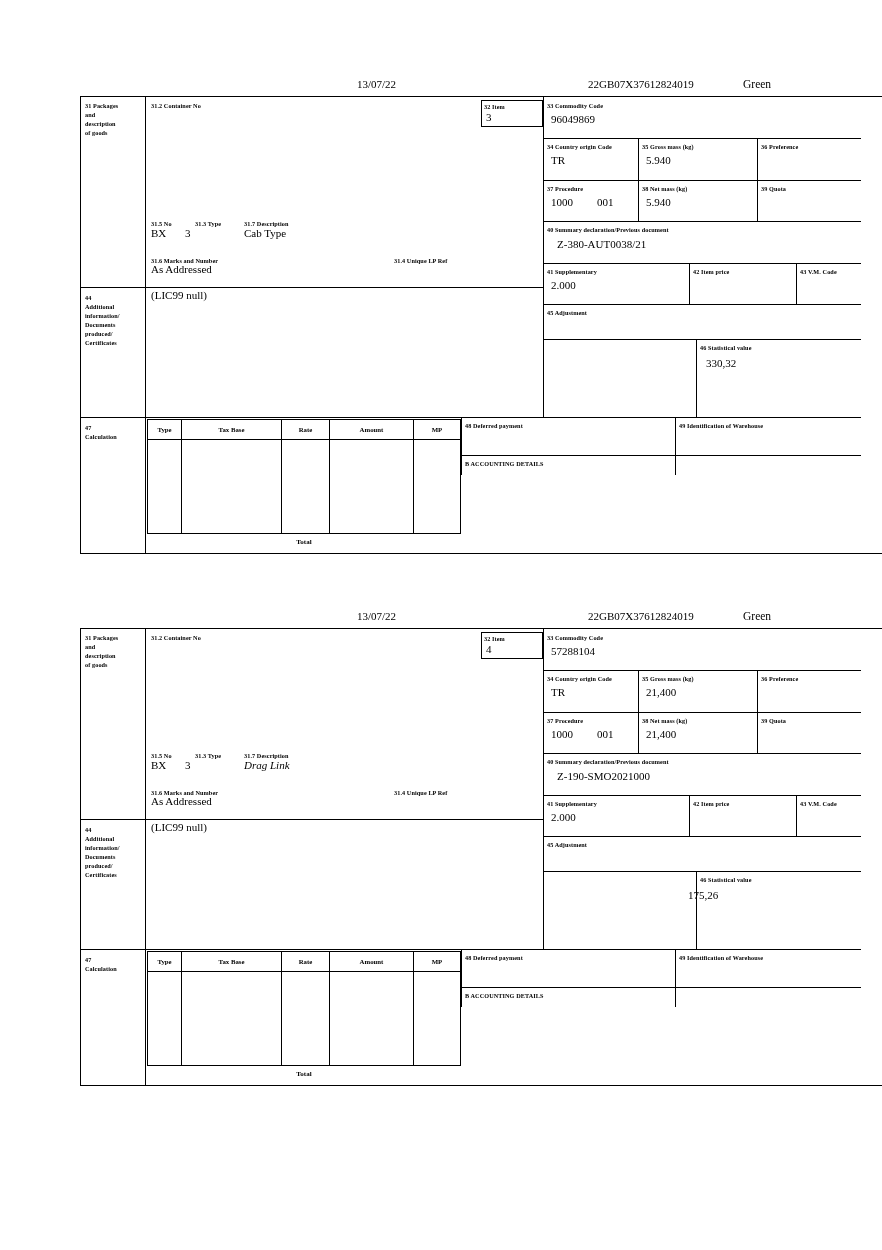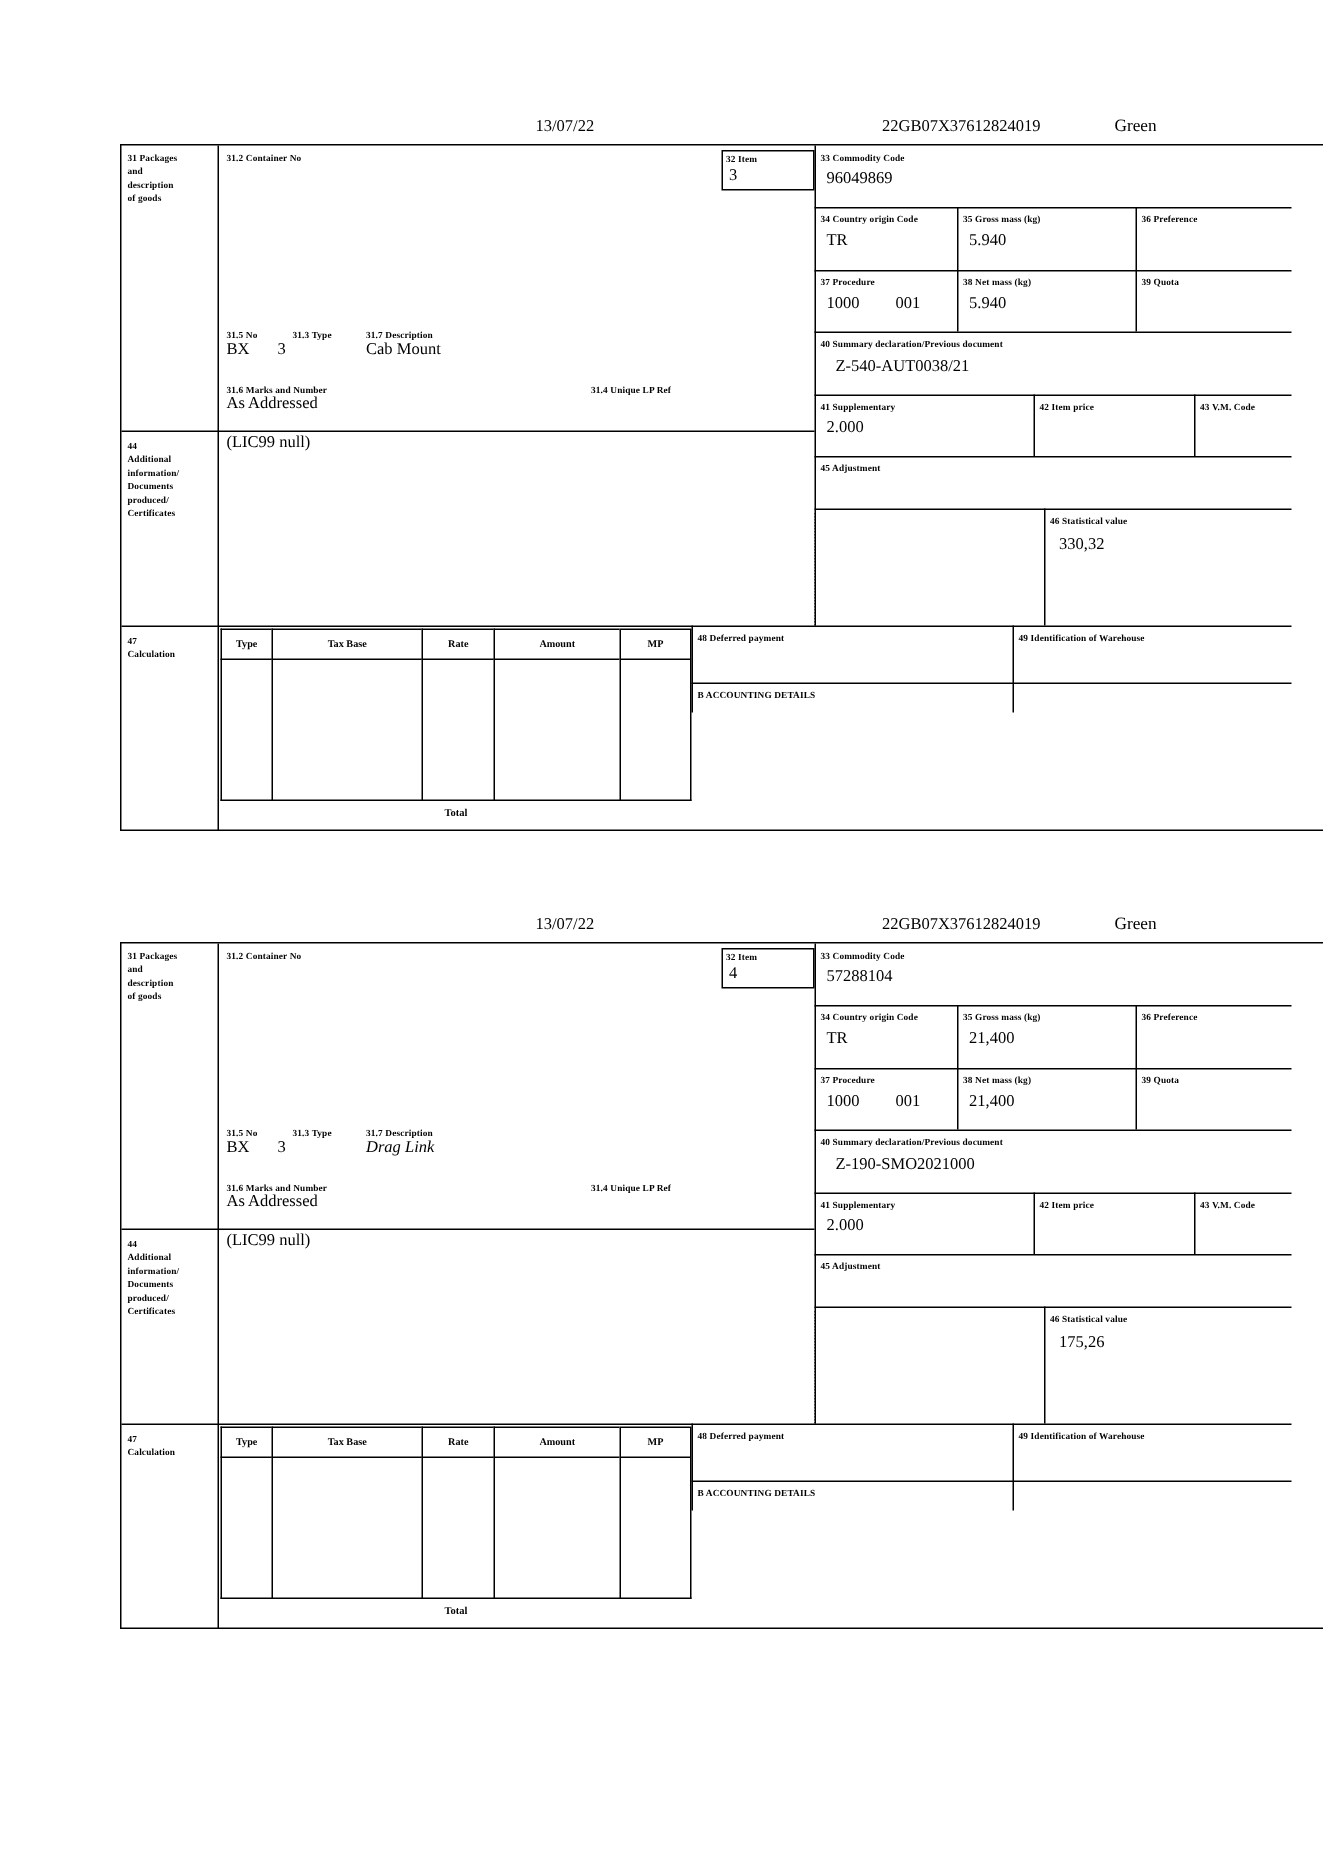--- a/index.html
+++ b/index.html
@@ -143,21 +143,21 @@
       <div class="itembox">
         <span class="lbl">32 Item</span>
         <span class="val">3</span>
       </div>
 
       <div class="lbl" style="left:70px; top:122px;">31.5 No</div>
       <div class="lbl" style="left:114px; top:122px;">31.3 Type</div>
       <div class="lbl" style="left:163px; top:122px;">31.7 Description</div>
       <div class="val" style="left:70px; top:130px;">BX</div>
       <div class="val" style="left:104px; top:130px;">3</div>
-      <div class="val" style="left:163px; top:130px;">Cab Mount</div>
+      <div class="val" style="left:163px; top:130px;">Cab Type</div>
 
       <div class="lbl" style="left:70px; top:159px;">31.6 Marks and Number</div>
       <div class="lbl" style="left:313px; top:159px;">31.4 Unique LP Ref</div>
       <div class="val" style="left:70px; top:166px;">As Addressed</div>
       <div class="val" style="left:313px; top:166px; font-size:10px;"></div>
 
       <div class="lbl c44">
         <div>44</div>
         <div>Additional</div>
         <div>information/</div>
@@ -184,21 +184,21 @@
       <div class="lbl" style="left:466px; top:87px;">37 Procedure</div>
       <div class="val" style="left:470px; top:99px;">1000</div>
       <div class="val" style="left:516px; top:99px;">001</div>
       <div class="lbl" style="left:561px; top:87px;">38 Net mass (kg)</div>
       <div class="val" style="left:565px; top:99px;">5.940</div>
       <div class="lbl" style="left:680px; top:87px;">39 Quota</div>
       <div class="val" style="left:684px; top:99px;"></div>
       <div class="hline" style="left:462px; top:124px; width:318px;"></div>
 
       <div class="lbl" style="left:466px; top:128px;">40 Summary declaration/Previous document</div>
-      <div class="val" style="left:476px; top:141px;">Z-540-AUT0038/21</div>
+      <div class="val" style="left:476px; top:141px;">Z-380-AUT0038/21</div>
       <div class="hline" style="left:462px; top:166px; width:318px;"></div>
 
       <div class="lbl" style="left:466px; top:170px;">41 Supplementary</div>
       <div class="val" style="left:470px; top:182px;">2.000</div>
       <div class="vline" style="left:608px; top:166px; height:41px;"></div>
       <div class="lbl" style="left:612px; top:170px;">42 Item price</div>
       <div class="val" style="left:616px; top:182px;"></div>
       <div class="vline" style="left:715px; top:166px; height:41px;"></div>
       <div class="lbl" style="left:719px; top:170px;">43 V.M. Code</div>
       <div class="val" style="left:723px; top:182px;"></div>
@@ -331,21 +331,21 @@
       <div class="val" style="left:723px; top:182px;"></div>
       <div class="hline" style="left:462px; top:207px; width:318px;"></div>
 
       <div class="lbl" style="left:466px; top:211px;">45 Adjustment</div>
       <div class="val" style="left:470px; top:223px;"></div>
       <div class="hline" style="left:462px; top:242px; width:318px;"></div>
 
       <div class="dotted" style="left:462px; top:242px; height:78px;"></div>
       <div class="vline" style="left:615px; top:242px; height:78px;"></div>
       <div class="lbl" style="left:619px; top:246px;">46 Statistical value</div>
-      <div class="val" style="left:625px; top:260px;">175,26</div>
+      <div class="val" style="left:607px; top:260px;">175,26</div>
 
       <div class="lbl c47">
         <div>47</div>
         <div>Calculation</div>
       </div>
 
       <div class="cell" style="position:absolute; left:66px; top:322px; width:34px; height:21px; box-sizing:border-box; border:1px solid #000; border-right:none; font-size:6.8px; font-weight:bold; text-align:center; padding-top:6px;">Type</div>
       <div class="cell" style="position:absolute; left:100px; top:322px; width:100px; height:21px; box-sizing:border-box; border:1px solid #000; border-right:none; font-size:6.8px; font-weight:bold; text-align:center; padding-top:6px;">Tax Base</div>
       <div class="cell" style="position:absolute; left:200px; top:322px; width:48px; height:21px; box-sizing:border-box; border:1px solid #000; border-right:none; font-size:6.8px; font-weight:bold; text-align:center; padding-top:6px;">Rate</div>
       <div class="cell" style="position:absolute; left:248px; top:322px; width:84px; height:21px; box-sizing:border-box; border:1px solid #000; border-right:none; font-size:6.8px; font-weight:bold; text-align:center; padding-top:6px;">Amount</div>

